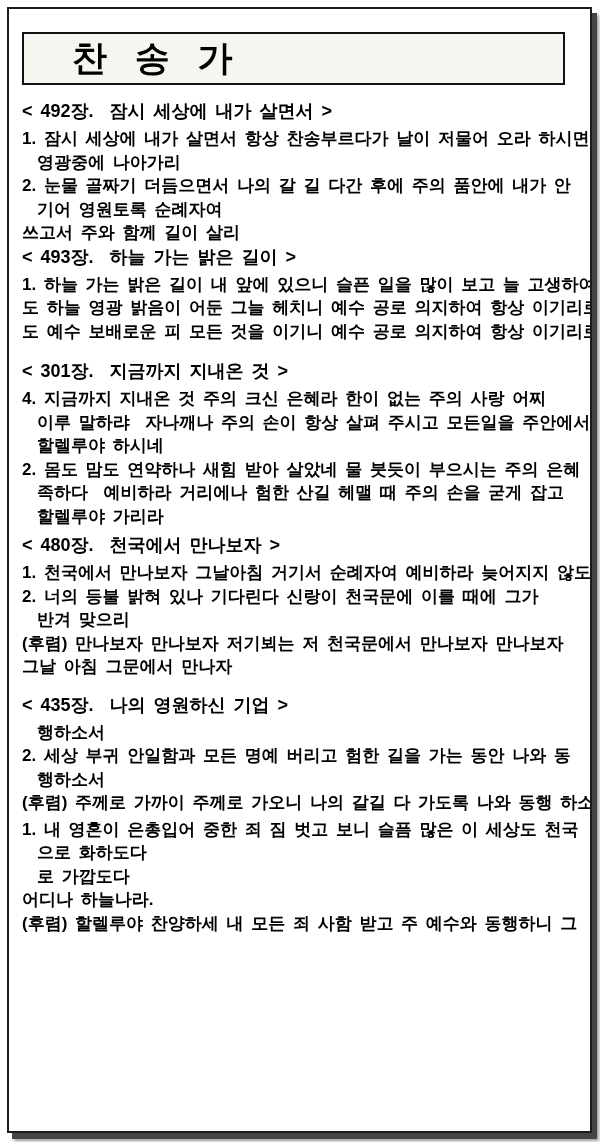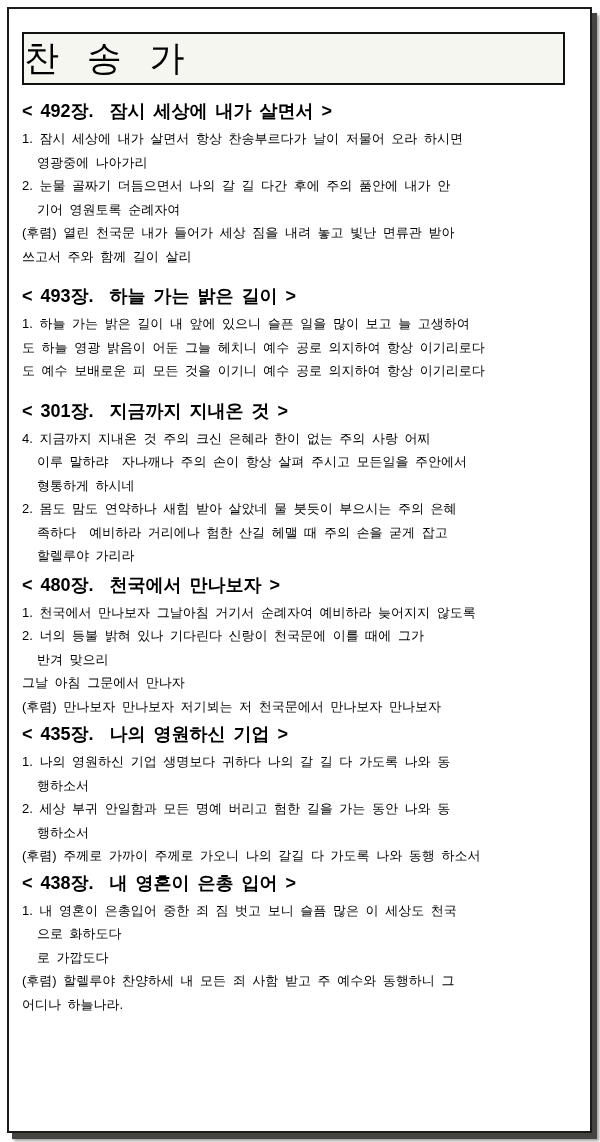--- a/index.html
+++ b/index.html
@@ -26,22 +26,23 @@
     left: 13px;
     top: 23px;
     width: 539px;
     height: 49px;
     border: 2px solid #121212;
     background: #f6f6f0;
     display: flex;
     align-items: center;
   }
   .title-text {
+    margin-left: 48px;
     font-size: 35px;
-    font-weight: normal;
+    font-weight: bold;
     letter-spacing: 9px;
     color: #000000;
     white-space: pre;
   }
   .content {
     position: absolute;
     left: 13px;
     top: 90px;
     width: 556px;
   }
@@ -49,32 +50,32 @@
   .hymn .heading {
     font-size: 18px;
     font-weight: bold;
     line-height: 24px;
     margin-bottom: 4px;
     white-space: pre;
     word-spacing: 3px;
     color: #000000;
   }
   .hymn .line {
-    font-size: 13px;
-    font-weight: normal;
+    font-size: 17px;
+    font-weight: bold;
     line-height: 23.5px;
     white-space: pre;
     word-spacing: 3px;
     color: #000000;
   }
   .hymn .line.indent { padding-left: 15px; }
-  .hymn:nth-child(1) { margin-bottom: 16px; }
+  .hymn:nth-child(1) { margin-bottom: 0; }
   .hymn:nth-child(2) { margin-bottom: 16px; }
   .hymn:nth-child(3) { margin-bottom: 5px; }
-  .hymn:nth-child(4) { margin-bottom: 4px; }
+  .hymn:nth-child(4) { margin-bottom: 14px; }
   .hymn:nth-child(5) { margin-bottom: 3px; }
 </style>
 </head>
 <body>
 
 <div class="page">
   <div class="title-box">
     <div class="title-text">찬 송 가</div>
   </div>
   <div class="content" id="sections">
@@ -82,21 +83,20 @@
     <div class="heading">&lt; 492장.  잠시 세상에 내가 살면서 &gt;</div>
 
   <div class="line">1. 잠시 세상에 내가 살면서 항상 찬송부르다가 날이 저물어 오라 하시면</div>
 
   <div class="line indent">영광중에 나아가리</div>
 
   <div class="line">2. 눈물 골짜기 더듬으면서 나의 갈 길 다간 후에 주의 품안에 내가 안</div>
 
   <div class="line indent">기어 영원토록 순례자여</div>
 
-  <div class="line">(후렴) 열린 천국문 내가 들어가 세상 짐을 내려 놓고 빛난 면류관 받아</div>
 
   <div class="line">쓰고서 주와 함께 길이 살리</div>
 </section>
 
   <section class="hymn">
     <div class="heading">&lt; 493장.  하늘 가는 밝은 길이 &gt;</div>
 
   <div class="line">1. 하늘 가는 밝은 길이 내 앞에 있으니 슬픈 일을 많이 보고 늘 고생하여</div>
 
   <div class="line">도 하늘 영광 밝음이 어둔 그늘 헤치니 예수 공로 의지하여 항상 이기리로다</div>
@@ -105,65 +105,63 @@
   <div class="line">도 예수 보배로운 피 모든 것을 이기니 예수 공로 의지하여 항상 이기리로다</div>
 </section>
 
   <section class="hymn">
     <div class="heading">&lt; 301장.  지금까지 지내온 것 &gt;</div>
 
   <div class="line">4. 지금까지 지내온 것 주의 크신 은혜라 한이 없는 주의 사랑 어찌</div>
 
   <div class="line indent">이루 말하랴  자나깨나 주의 손이 항상 살펴 주시고 모든일을 주안에서</div>
 
-  <div class="line indent">형통하게 하시네</div>
+  <div class="line indent">할렐루야 하시네</div>
 
   <div class="line">2. 몸도 맘도 연약하나 새힘 받아 살았네 물 붓듯이 부으시는 주의 은혜</div>
 
   <div class="line indent">족하다  예비하라 거리에나 험한 산길 헤맬 때 주의 손을 굳게 잡고</div>
 
   <div class="line indent">할렐루야 가리라</div>
 </section>
 
   <section class="hymn">
     <div class="heading">&lt; 480장.  천국에서 만나보자 &gt;</div>
 
   <div class="line">1. 천국에서 만나보자 그날아침 거기서 순례자여 예비하라 늦어지지 않도록</div>
 
   <div class="line">2. 너의 등불 밝혀 있나 기다린다 신랑이 천국문에 이를 때에 그가</div>
 
   <div class="line indent">반겨 맞으리</div>
 
+  <div class="line">(후렴) 만나보자 만나보자 저기뵈는 저 천국문에서 만나보자 만나보자</div>
+
   <div class="line">그날 아침 그문에서 만나자</div>
-
-  <div class="line">(후렴) 만나보자 만나보자 저기뵈는 저 천국문에서 만나보자 만나보자</div>
 </section>
 
   <section class="hymn">
     <div class="heading">&lt; 435장.  나의 영원하신 기업 &gt;</div>
 
-  <div class="line">1. 나의 영원하신 기업 생명보다 귀하다 나의 갈 길 다 가도록 나와 동</div>
 
   <div class="line indent">행하소서</div>
 
   <div class="line">2. 세상 부귀 안일함과 모든 명예 버리고 험한 길을 가는 동안 나와 동</div>
 
   <div class="line indent">행하소서</div>
 
   <div class="line">(후렴) 주께로 가까이 주께로 가오니 나의 갈길 다 가도록 나와 동행 하소서</div>
 </section>
 
   <section class="hymn">
-    <div class="heading">&lt; 438장.  내 영혼이 은총 입어 &gt;</div>
 
   <div class="line">1. 내 영혼이 은총입어 중한 죄 짐 벗고 보니 슬픔 많은 이 세상도 천국</div>
 
   <div class="line indent">으로 화하도다</div>
 
 
   <div class="line indent">로 가깝도다</div>
 
+  <div class="line">어디나 하늘나라.</div>
+
   <div class="line">(후렴) 할렐루야 찬양하세 내 모든 죄 사함 받고 주 예수와 동행하니 그</div>
-
-  <div class="line">어디나 하늘나라.</div>
 </section>
 </div>
 </div>
 
 </body></html>

